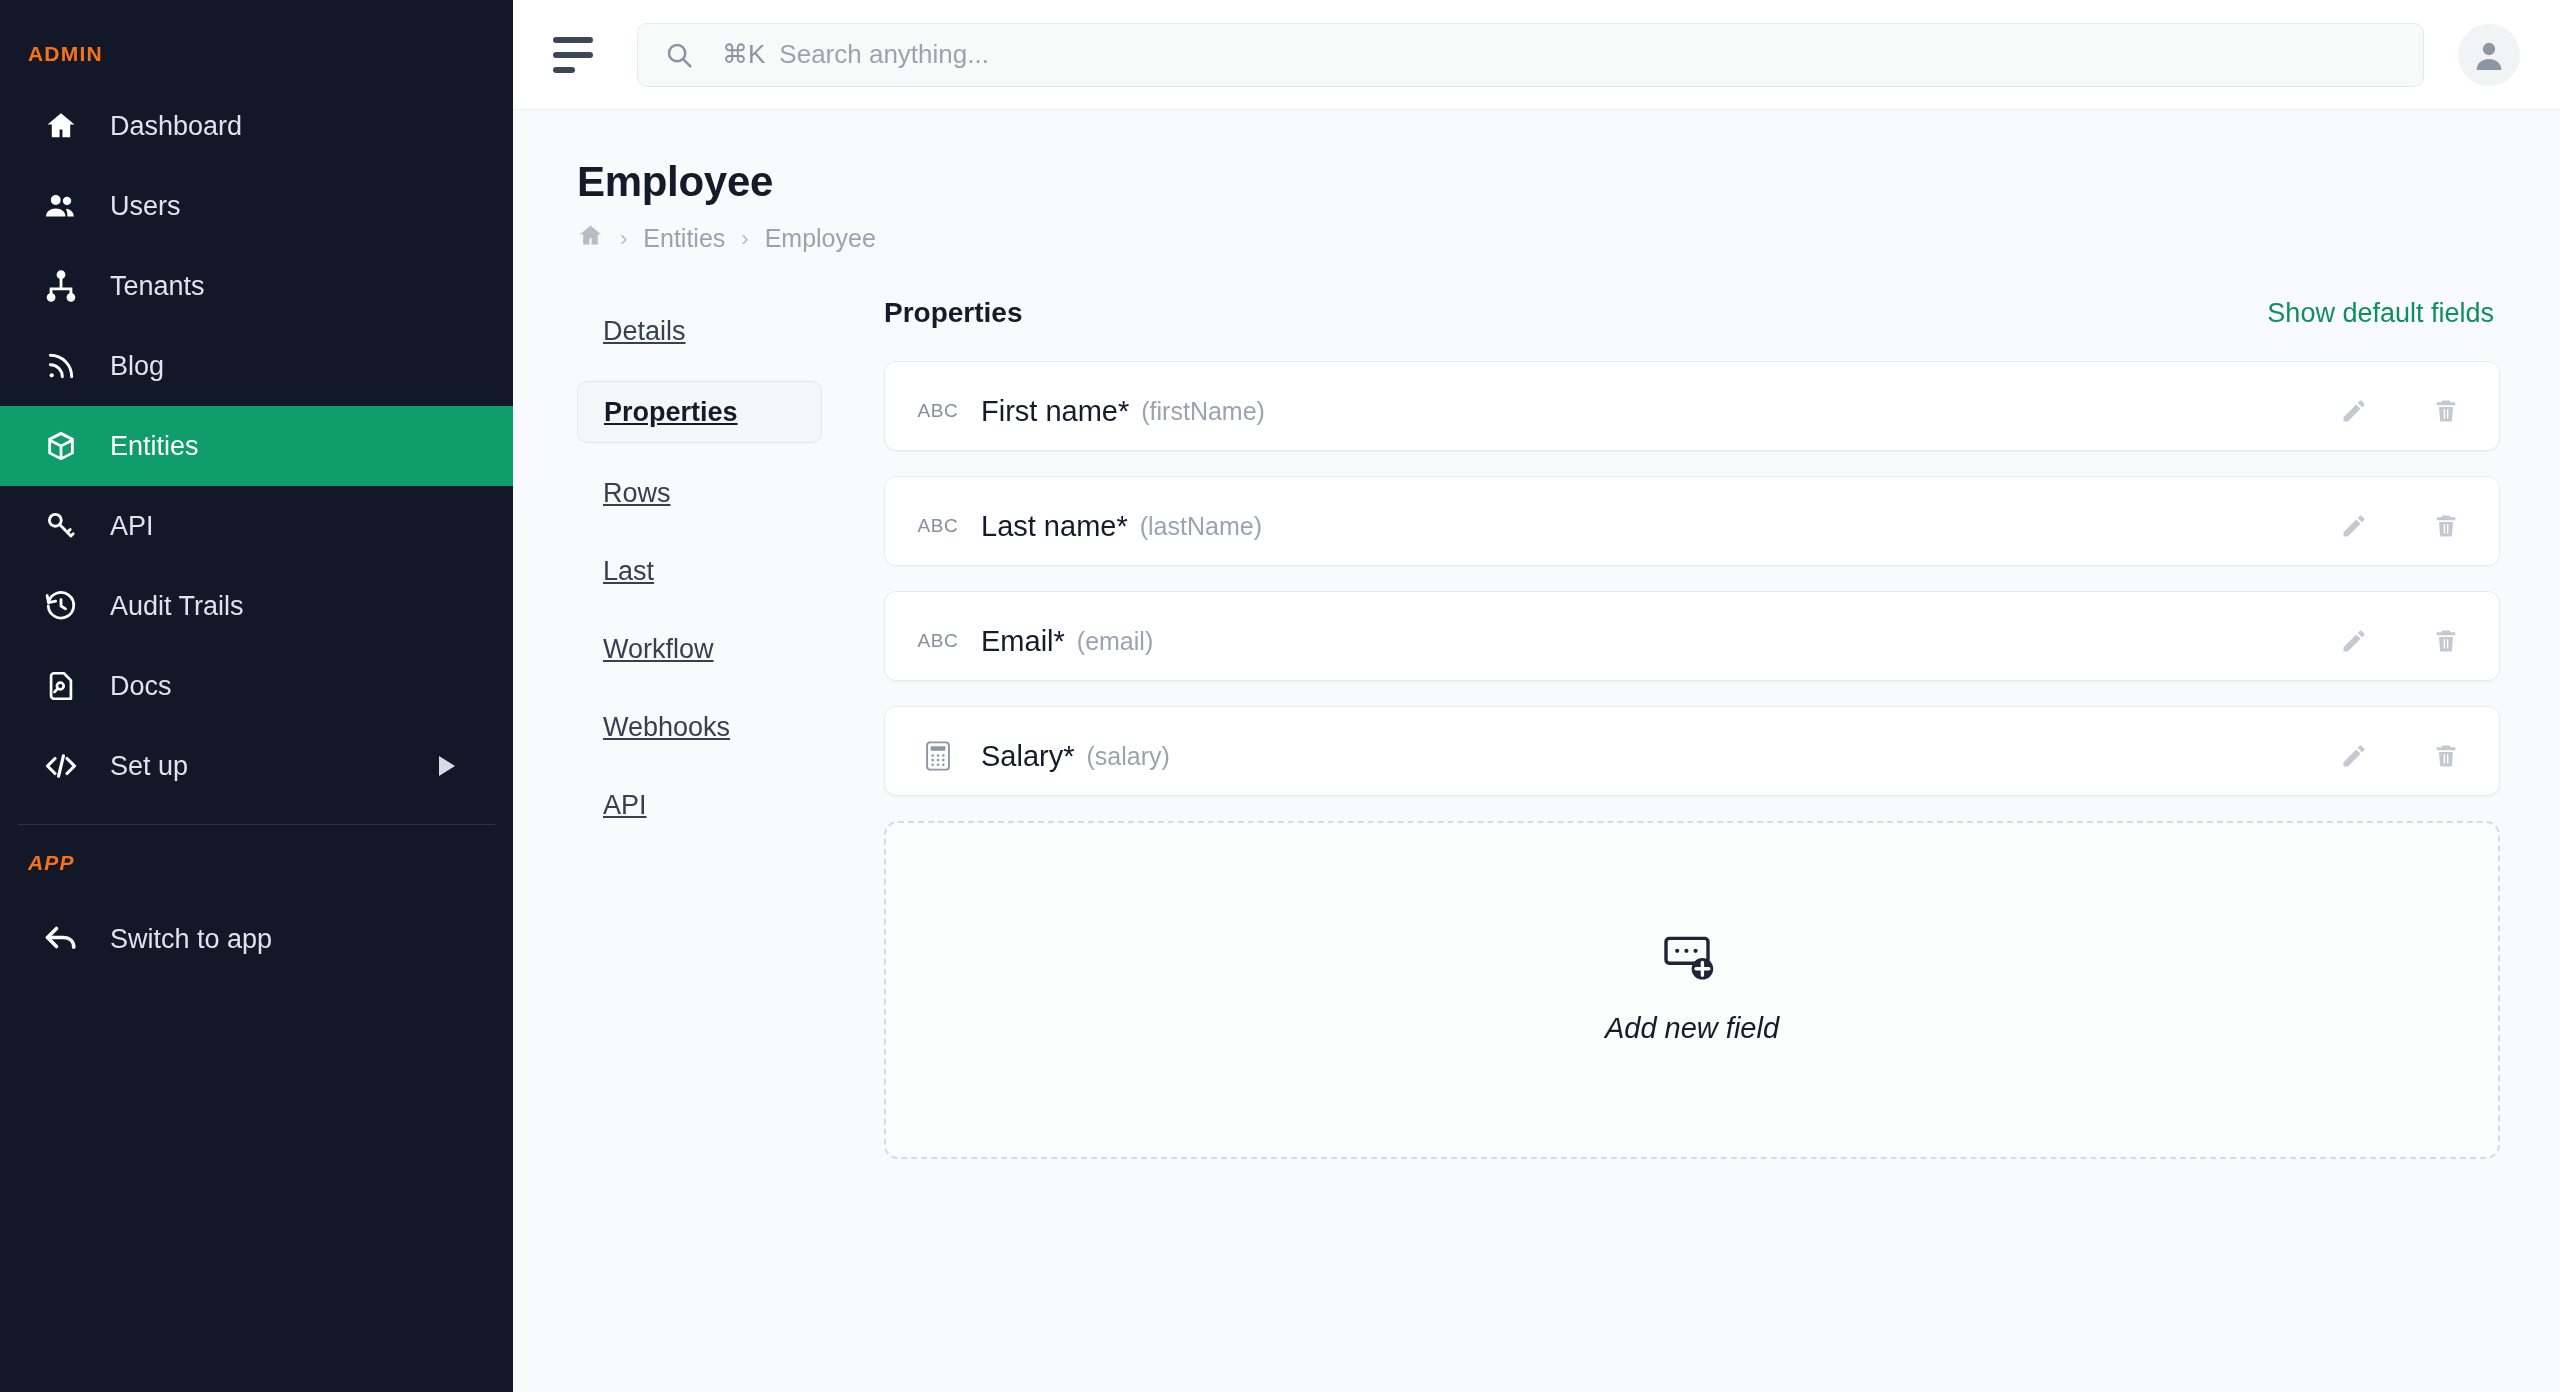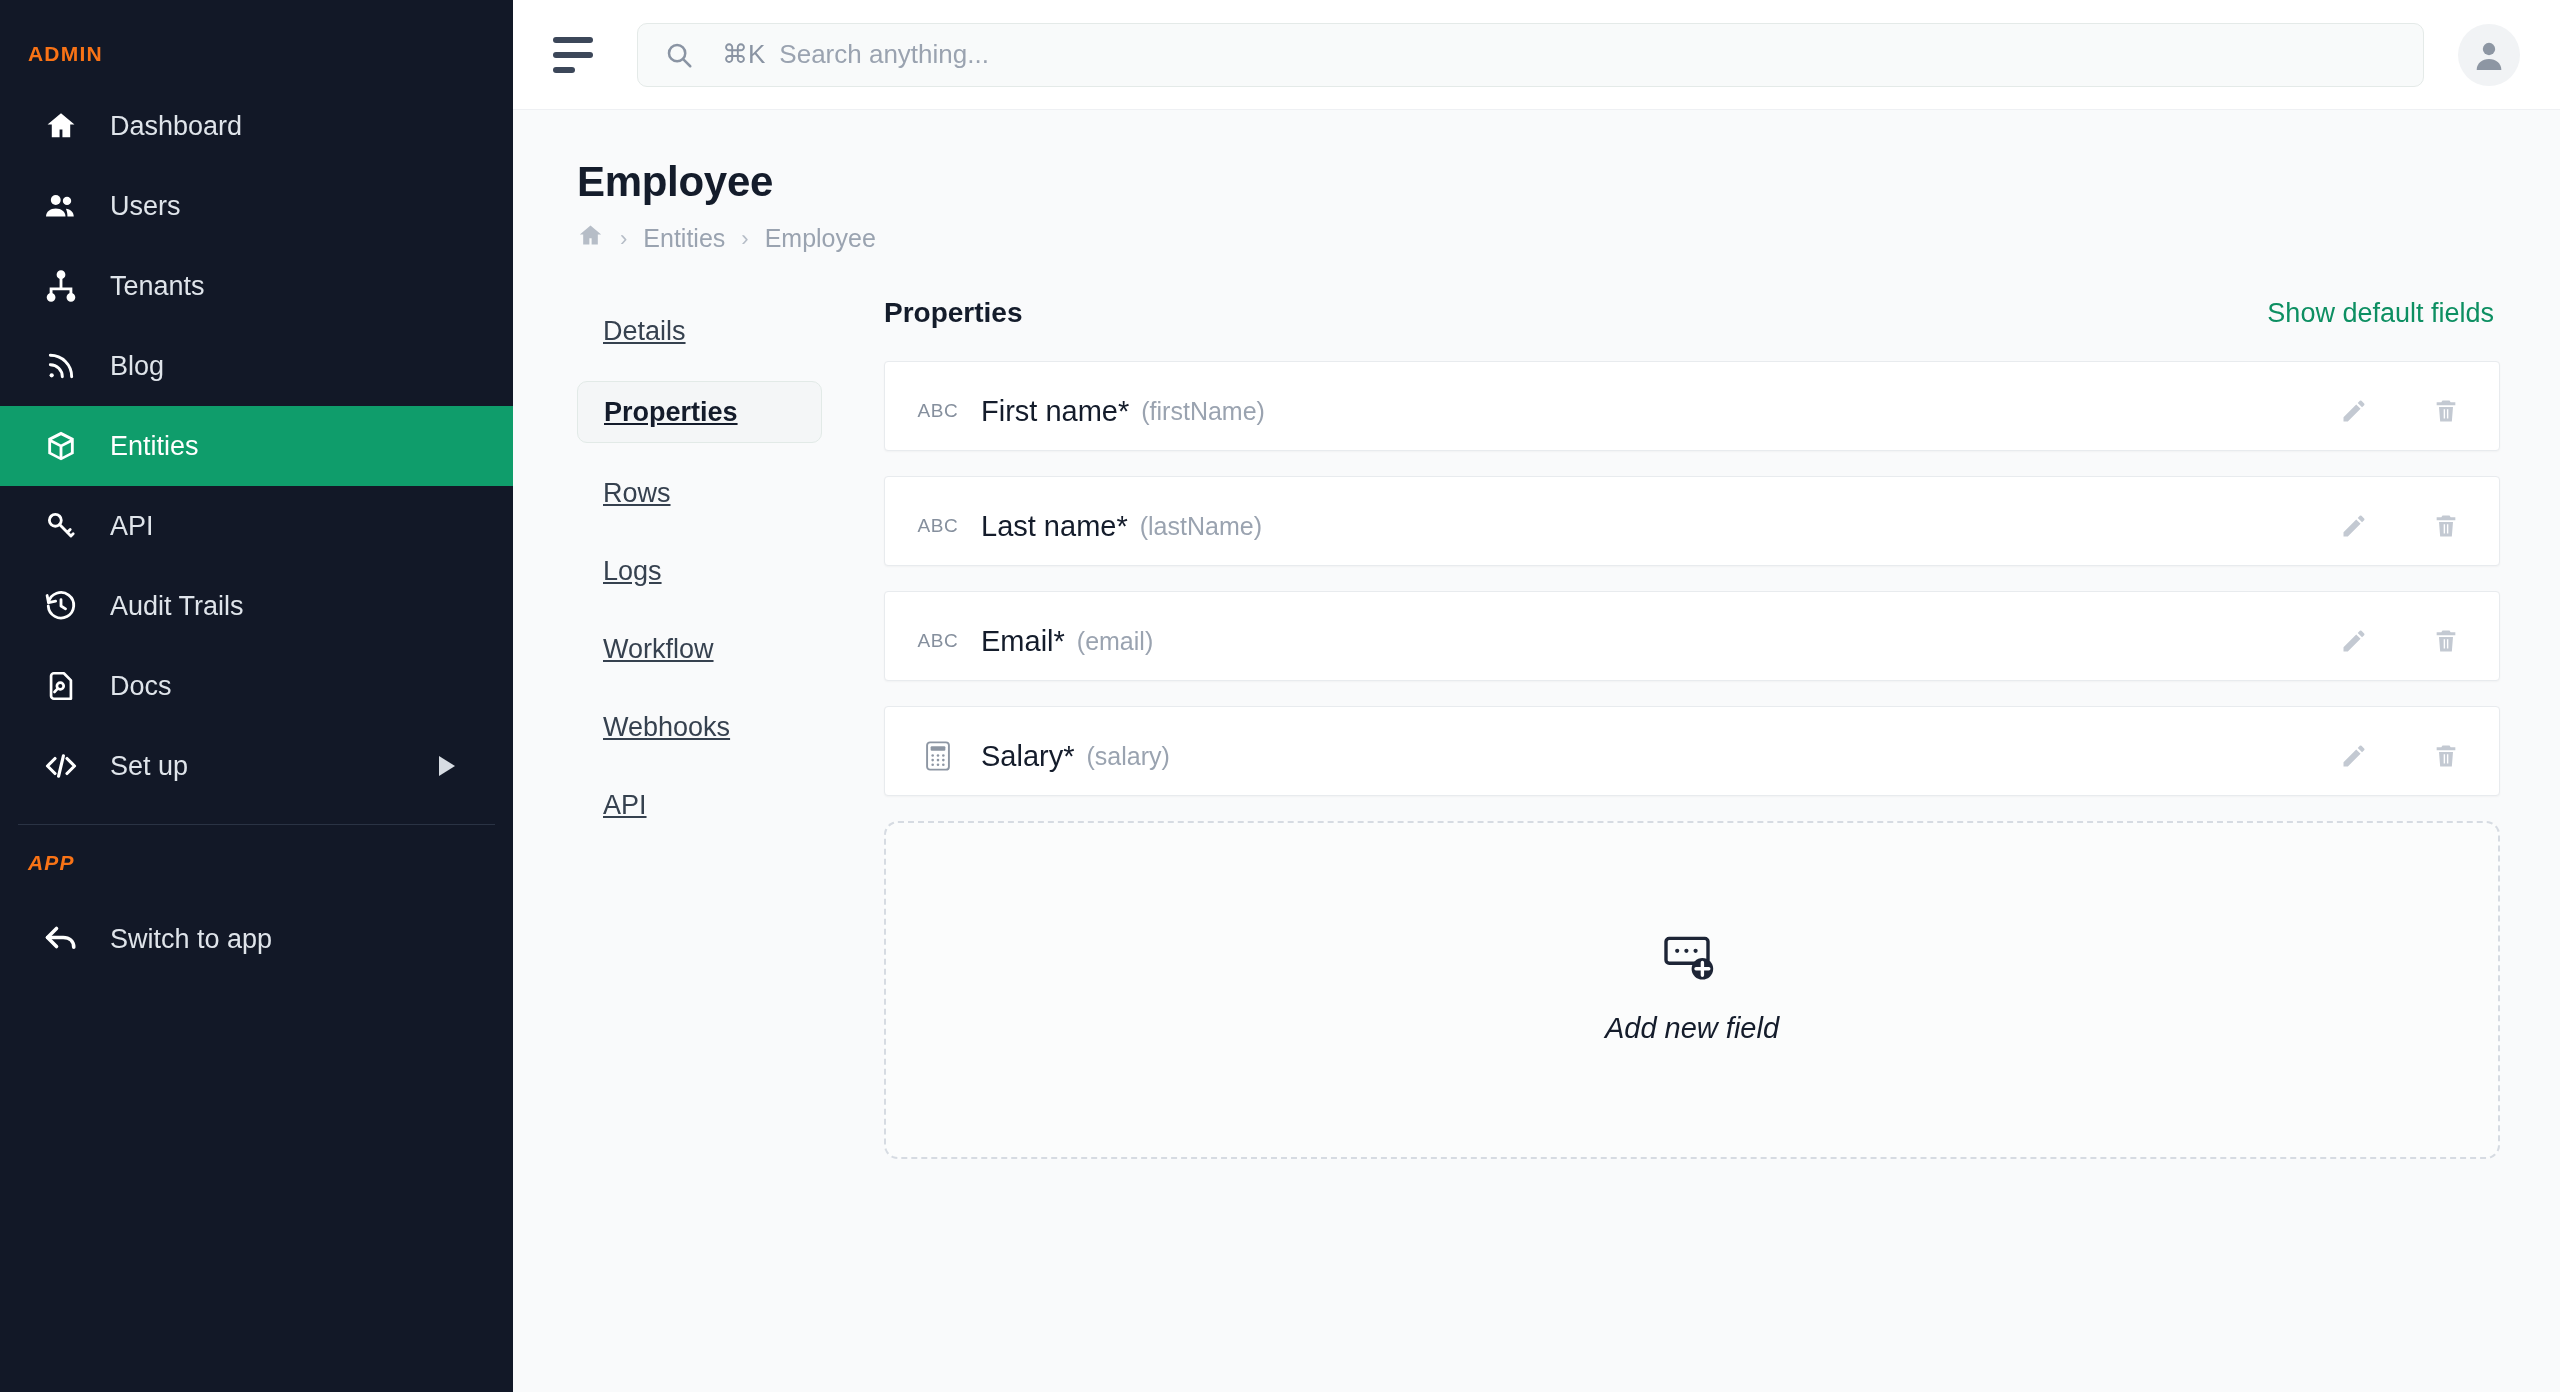--- a/index.html
+++ b/index.html
@@ -160,21 +160,21 @@
     margin-bottom: 32px; padding-right: 6px;
   }
   .panel-title { font-size: 28px; font-weight: 700; color: #141c2b; }
   .link-action {
     font-size: 27px; color: #0d8f62; cursor: pointer; font-weight: 500;
   }
 
   .prop-card {
     background: #ffffff;
     border: 1px solid #e8ebee;
-    border-radius: 4px;
+    border-radius: 12px;
     height: 90px;
     display: flex; align-items: center;
     padding: 10px 36px 0 32px;
     margin-bottom: 25px;
     box-shadow: 0 1px 2px rgba(16,24,40,0.035);
   }
   .prop-type-icon {
     width: 42px; flex: 0 0 42px;
     display: flex; align-items: center; justify-content: center;
     margin-right: 22px;
@@ -367,21 +367,21 @@
         <span class="sep">›</span>
         <span class="crumb current">Employee</span>
       </nav>
 
       <div class="body-row">
 
         <nav class="subnav">
           <div class="subnav-item">Details</div>
           <div class="subnav-item active">Properties</div>
           <div class="subnav-item">Rows</div>
-          <div class="subnav-item">Logs</div>
+          <div class="subnav-item">Last</div>
           <div class="subnav-item">Workflow</div>
           <div class="subnav-item">Webhooks</div>
           <div class="subnav-item">API</div>
         </nav>
 
         <section class="panel">
           <div class="panel-head">
             <span class="panel-title">Properties</span>
             <span class="link-action">Show default fields</span>
           </div>

